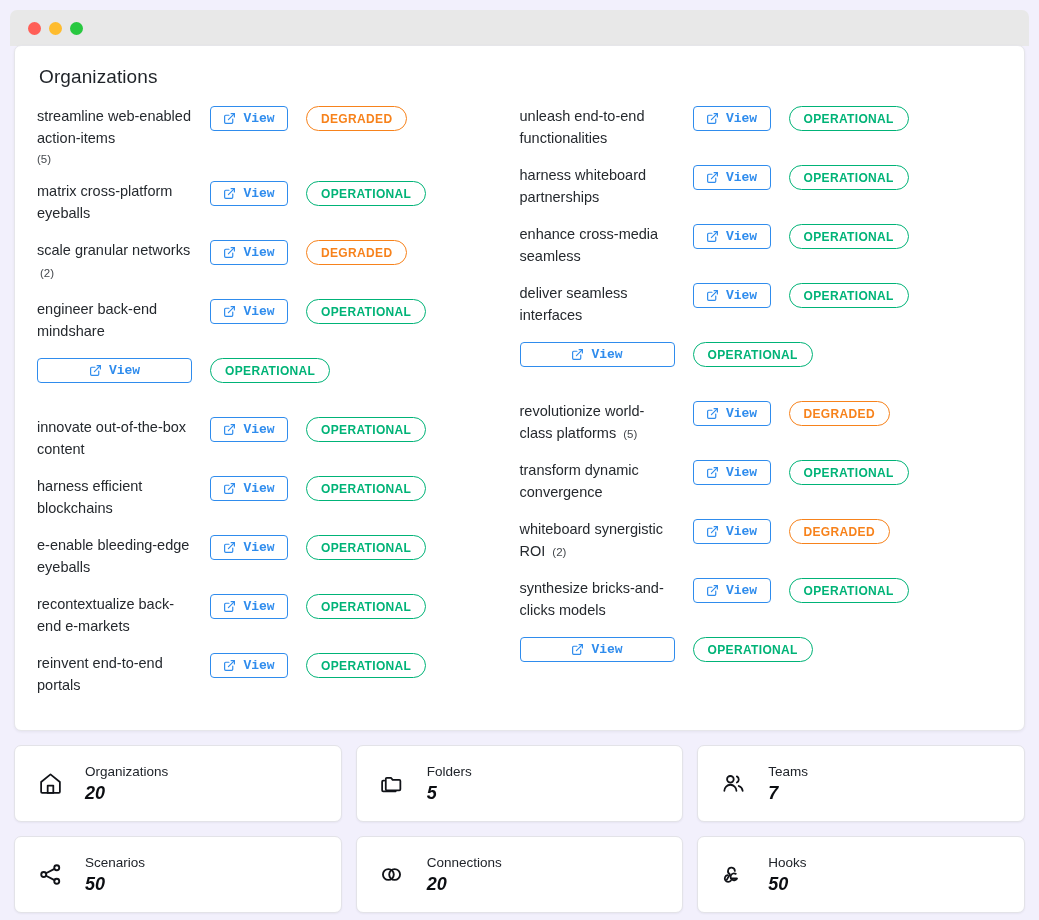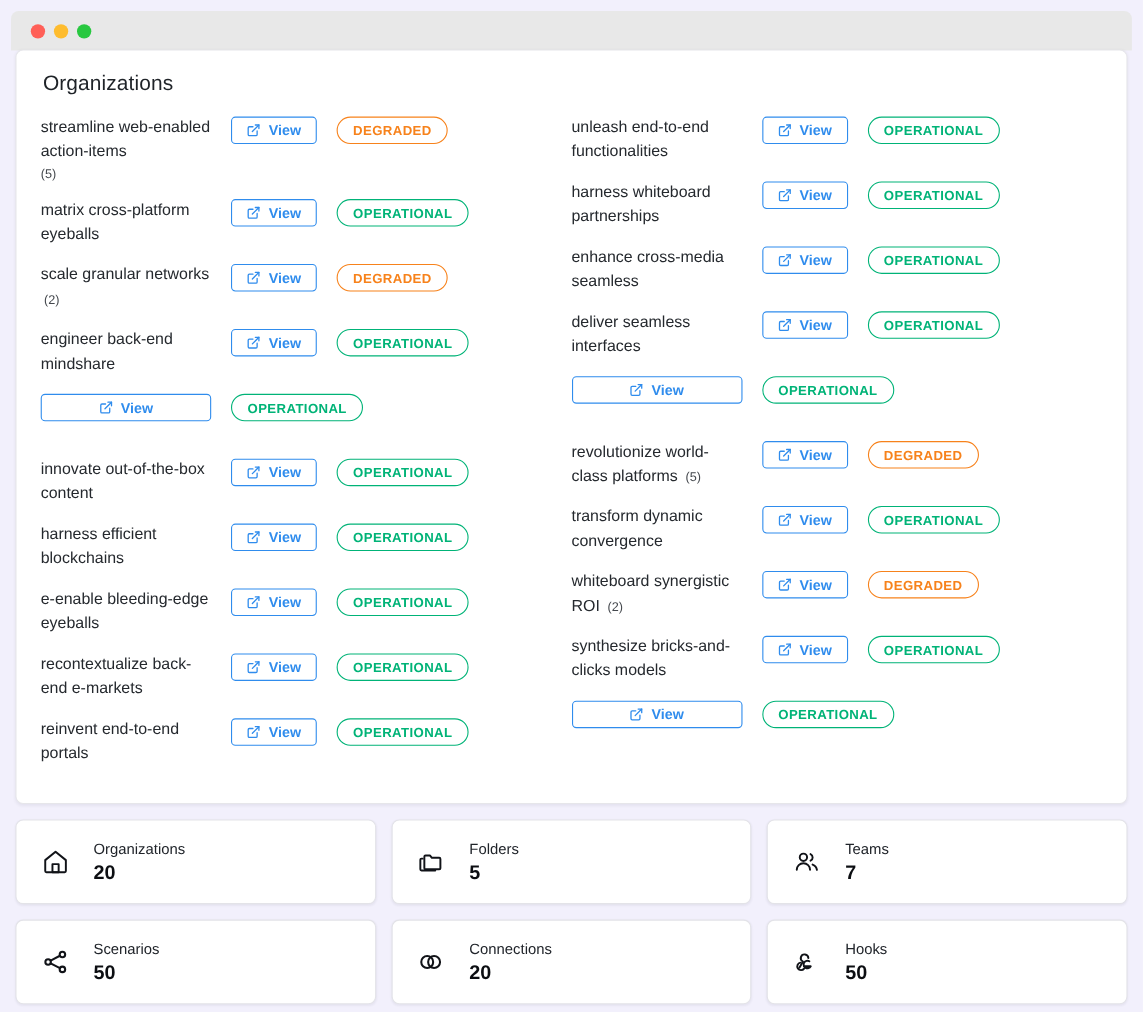--- a/index.html
+++ b/index.html
@@ -100,21 +100,21 @@
     justify-content: center;
     gap: 7px;
     height: 25px;
     padding: 0 10px;
     border: 1px solid #2f8ced;
     border-radius: 4px;
     background: #ffffff;
     color: #2f8ced;
     font-size: 13px;
     font-weight: 700;
-    font-family: Liberation Sans, sans-serif;
+    font-family: Liberation Mono, monospace;
     cursor: pointer;
     white-space: nowrap;
     margin-top: 1px;
   }
   .view-btn svg { display: block; }
 
   
   .badge {
     display: inline-flex;
     align-items: center;
@@ -153,21 +153,21 @@
     gap: 22px;
   }
   .stat-icon {
     width: 26px; height: 26px;
     display: flex; align-items: center; justify-content: center;
     color: #111318;
     flex: 0 0 auto;
   }
   .stat-text { display: flex; flex-direction: column; gap: 3px; }
   .stat-label { font-size: 13.5px; color: #20242a; line-height: 16px; }
-  .stat-value { font-size: 18px; font-weight: 700; color: #0c0e12; line-height: 21px; }
+  .stat-value { font-size: 18px; font-weight: 700; color: #0c0e12; line-height: 21px; font-style: italic; }
 </style>
 </head>
 <body>
 
 <div class="window">
   <span class="dot red"></span>
   <span class="dot yellow"></span>
   <span class="dot green"></span>
 </div>
 

